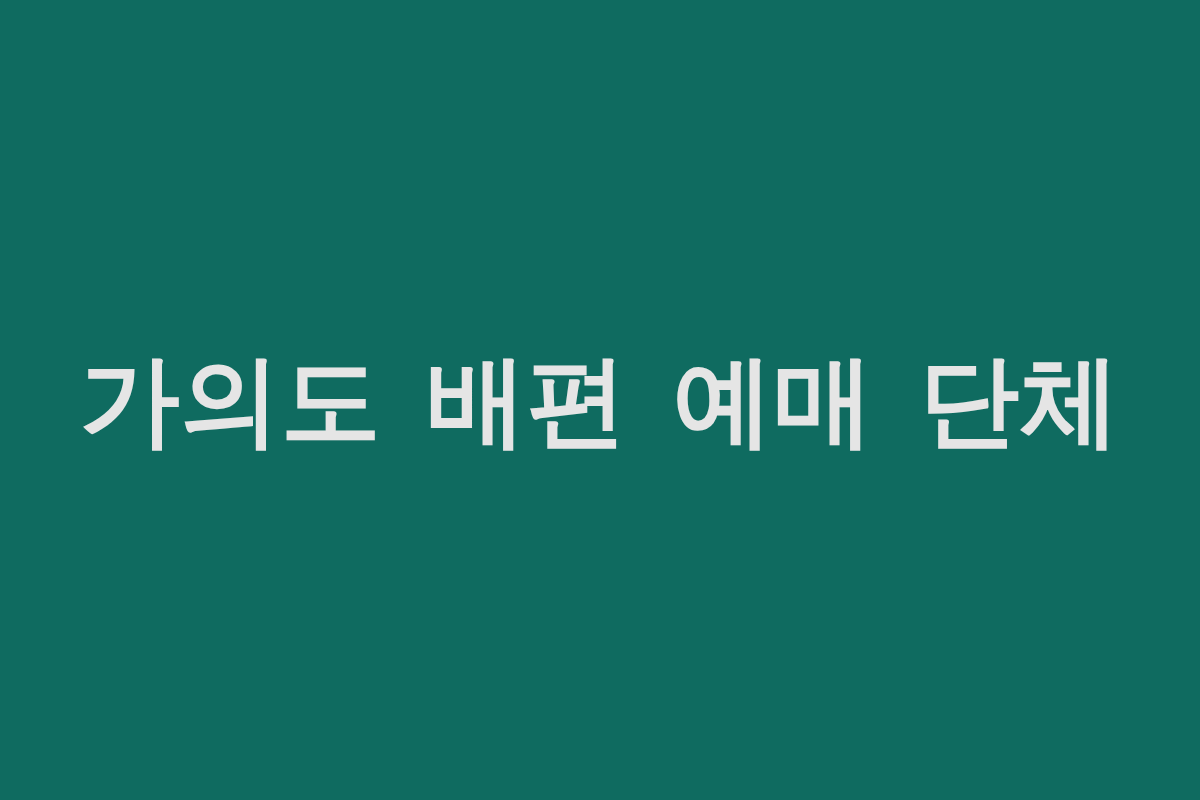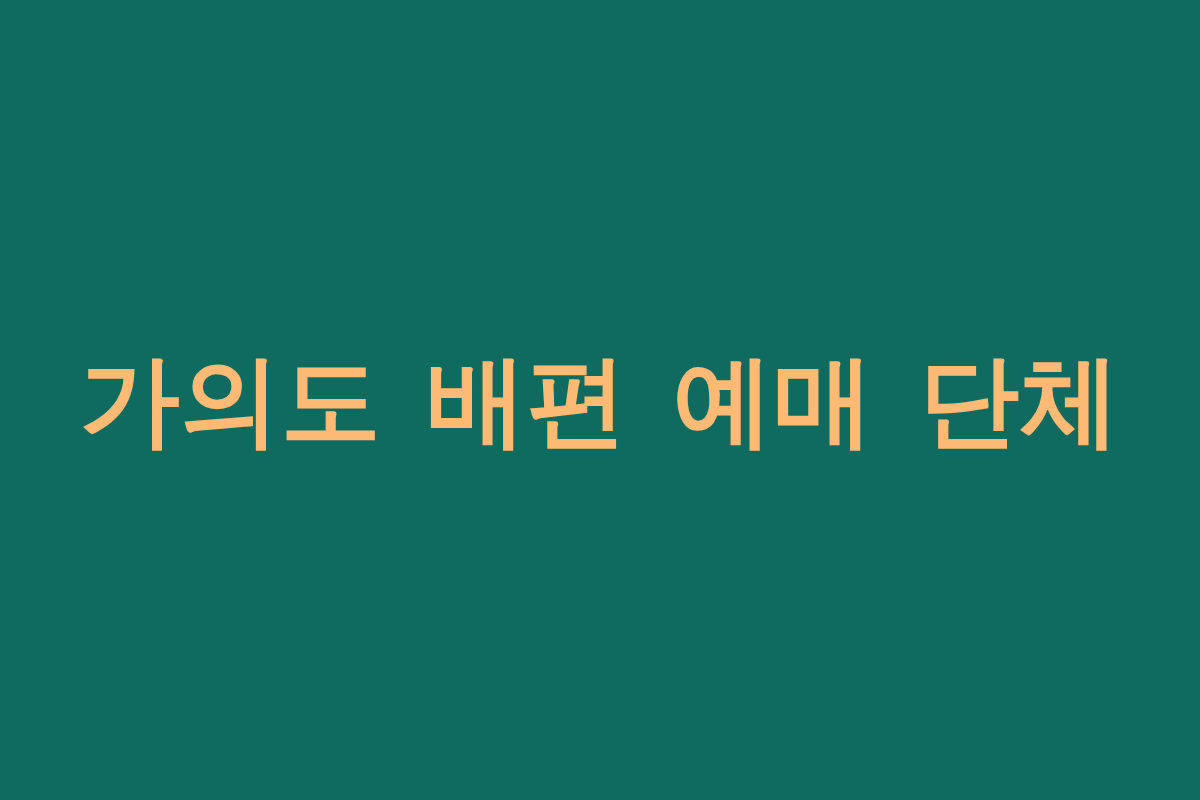--- a/index.html
+++ b/index.html
@@ -38,21 +38,21 @@
     align-items: center;
     justify-content: center;
     padding: 0 40px;
     box-sizing: border-box;
   }
 
   .headline {
     margin: 0;
     padding: 0;
     text-align: left;
-    color: #fdba74;
+    color: #e5e5e5;
     font-family: "DejaVu Sans", "Liberation Sans", sans-serif;
     font-weight: 700;
     font-size: 100px;
     line-height: 1.35;
     letter-spacing: 0.5px;
     word-spacing: 10px;
     white-space: normal;
     -webkit-font-smoothing: antialiased;
   }
 

